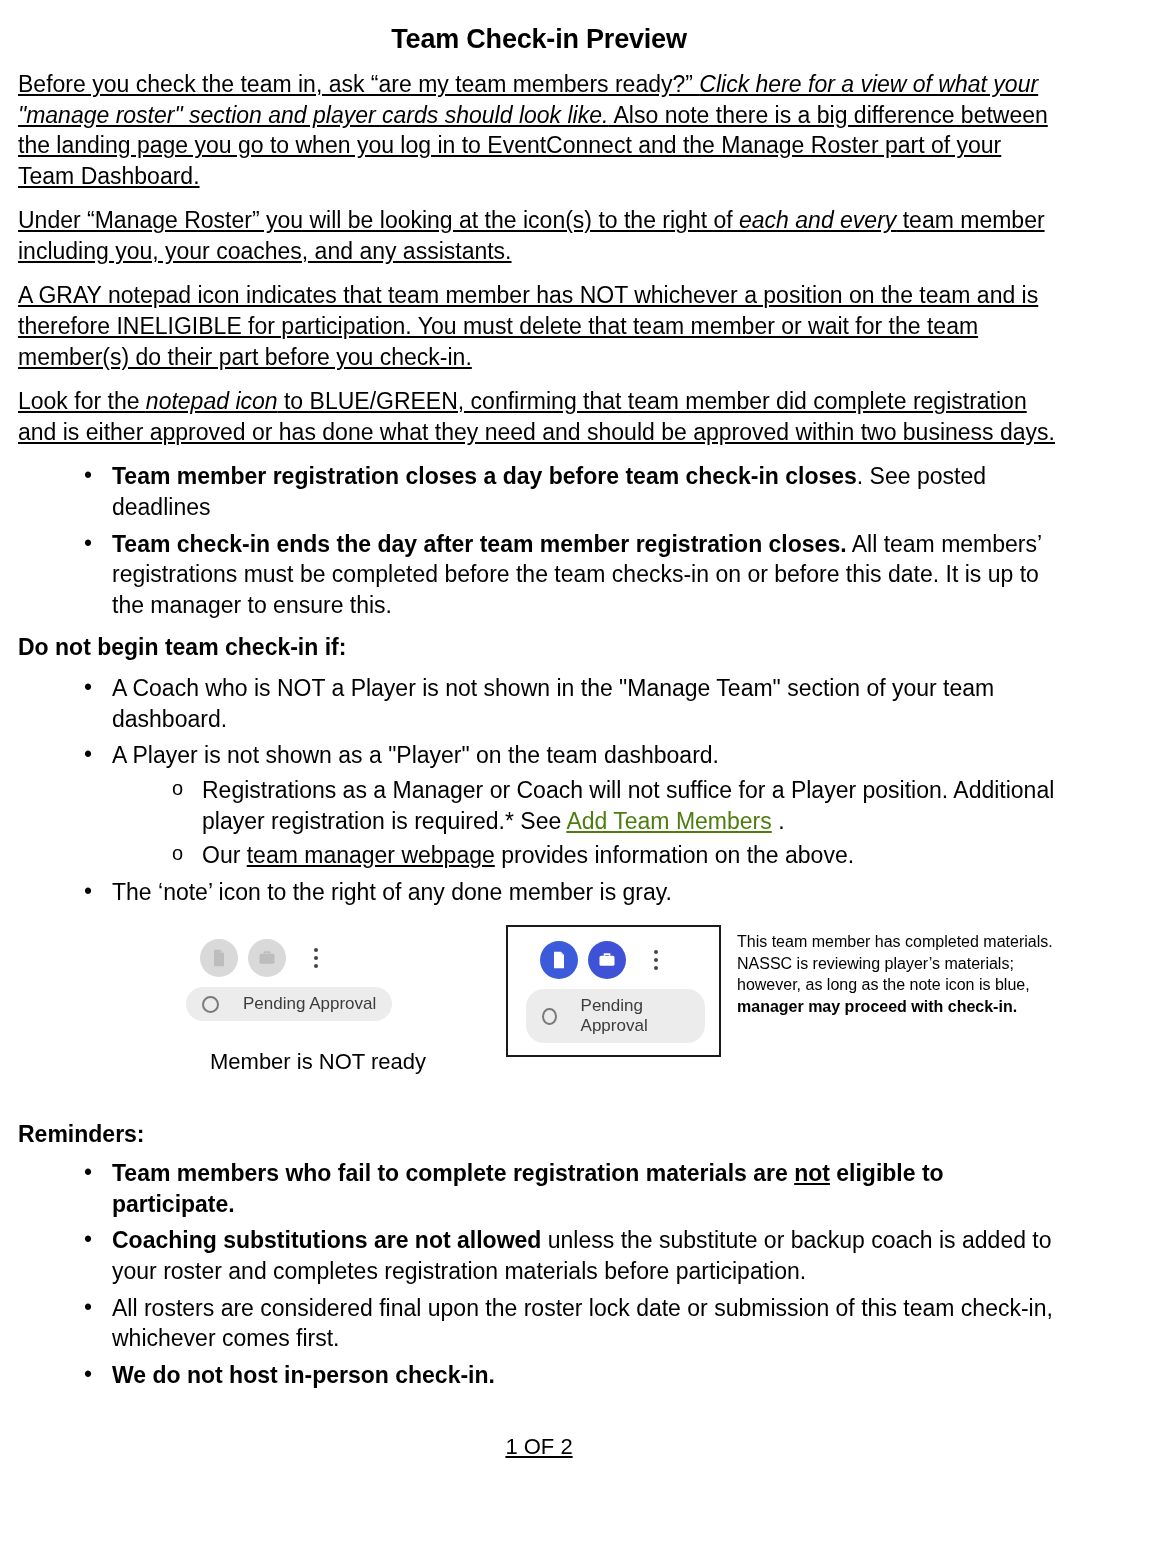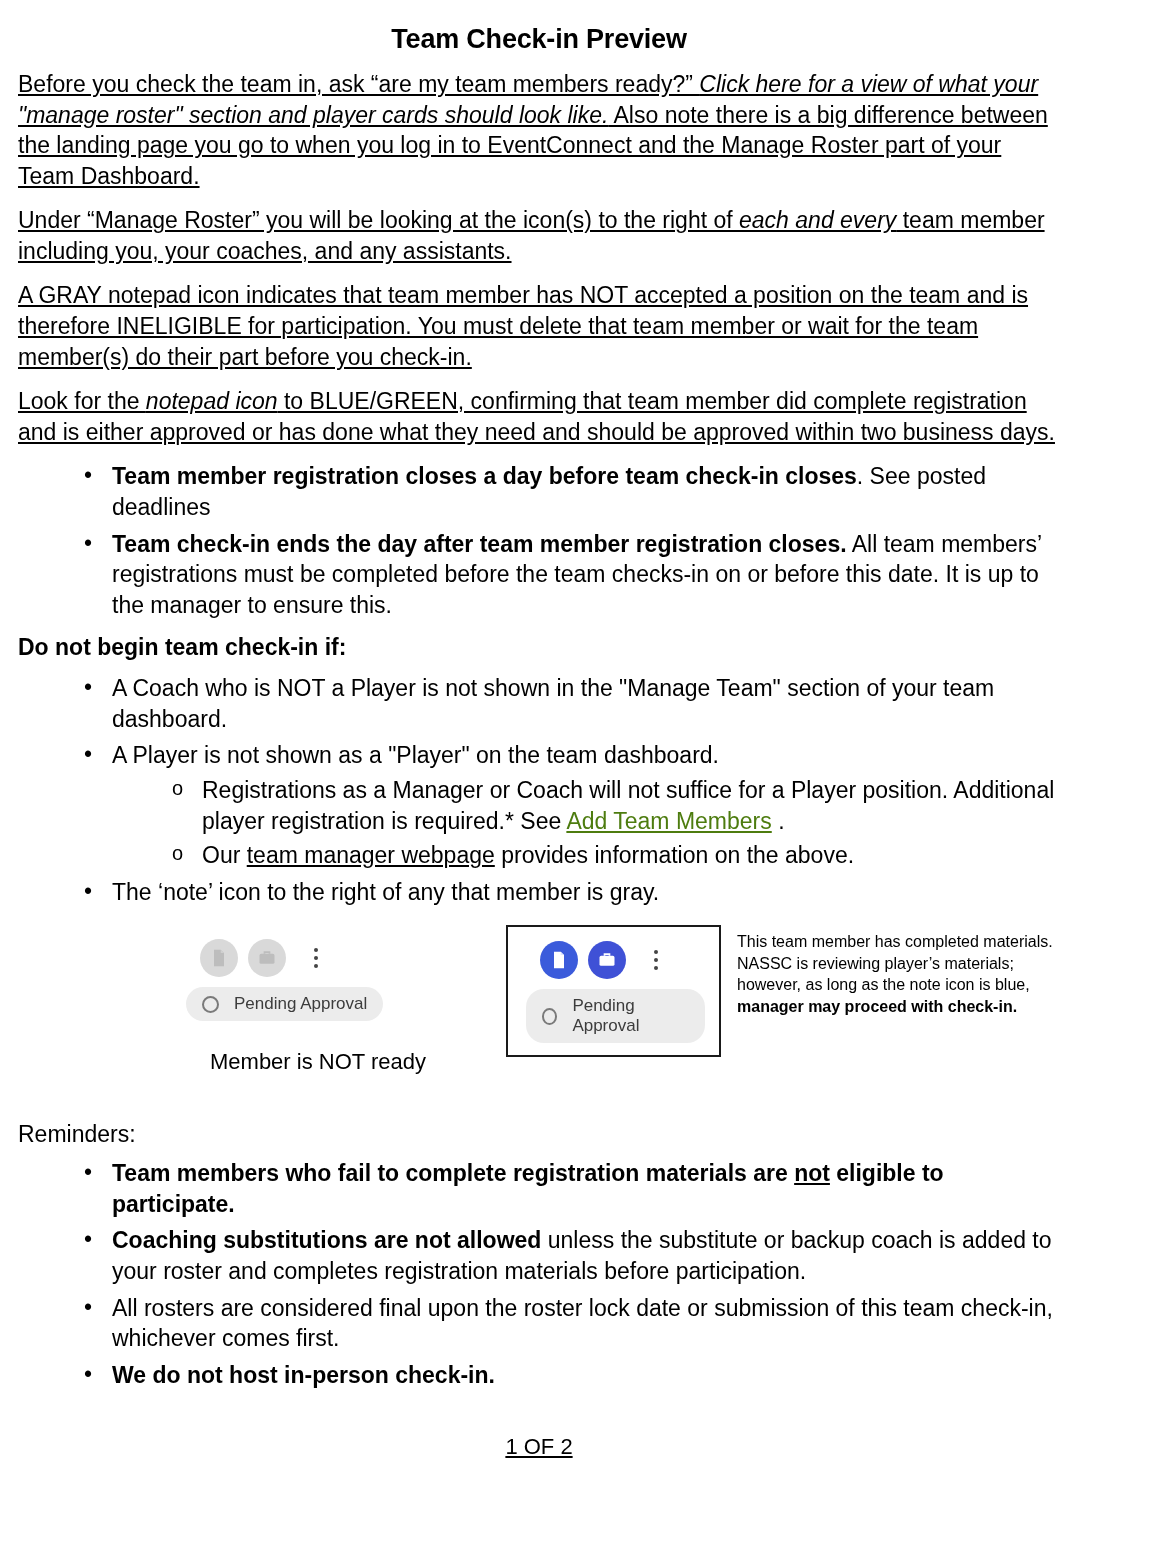--- a/index.html
+++ b/index.html
@@ -133,21 +133,21 @@
     background: #444;
     border-radius: 50%;
     display: block;
   }
   .pending {
     background: #ececec;
     border-radius: 18px;
     padding: 7px 16px;
     display: inline-flex;
     align-items: center;
-    gap: 15px;
+    gap: 24px;
     font-size: 17px;
     color: #3c3c3c;
   }
   .pending .ring {
     width: 13px;
     height: 13px;
     border: 2px solid #7a7a7a;
     border-radius: 50%;
     display: inline-block;
   }
@@ -163,21 +163,21 @@
   }
   .caption-right {
     font-size: 16px;
     line-height: 1.35;
     margin-left: 16px;
     width: 590px;
     margin-top: 6px;
   }
   .reminders-head {
     font-size: 23px;
-    font-weight: normal;
+    font-weight: bold;
     margin: 46px 0 10px 0;
   }
   .footer {
     text-align: center;
     font-size: 22px;
     margin-top: 44px;
     padding-bottom: 10px;
     text-decoration: underline;
   }
 </style>
@@ -189,21 +189,21 @@
   <h1 class="title">Team Check-in Preview</h1>
 
   <p class="para">
     <span>Before you check the team in, ask “are my team members ready?” </span><a href="#" class="iu" style="color:#000">Click here for a view of what your "manage roster" section and player cards should look like.</a><span> Also note there is a big difference between the landing page you go to when you log in to EventConnect and the Manage Roster part of your Team Dashboard.</span>
   </p>
 
   <p class="para">
     <span>Under “Manage Roster” you will be looking at the icon(s) to the right of </span><span class="iu">each and every</span><span> team member including you, your coaches, and any assistants.</span>
   </p>
 
-  <p class="para">A GRAY notepad icon indicates that team member has NOT accepted a position on the team and is therefore INELIGIBLE for participation. You must delete that team member or wait for the team member(s) do their part before you check-in.</p>
+  <p class="para">A GRAY notepad icon indicates that team member has NOT whichever a position on the team and is therefore INELIGIBLE for participation. You must delete that team member or wait for the team member(s) do their part before you check-in.</p>
 
   <p class="para">
     <span>Look for the </span><span class="i">notepad icon</span><span> to BLUE/GREEN, confirming that team member did complete registration and is either approved or has done what they need and should be approved within two business days.</span>
   </p>
 
   <ul class="bullets">
     <li>
       <span class="b">Team member registration closes a day before team check-in closes</span><span>. See posted deadlines</span>
     </li>
     <li>
@@ -219,21 +219,21 @@
       <span>A Player is not shown as a "Player" on the team dashboard.</span>
       <ul class="sub">
         <li>
           <span>Registrations as a Manager or Coach will not suffice for a Player position. Additional player registration is required.* See </span><a href="#" class="u" style="color:#4d7c0f">Add Team Members</a><span> .</span>
         </li>
         <li>
           <span>Our </span><a href="#" class="u" style="color:#000">team manager webpage</a><span> provides  information on the above.</span>
         </li>
       </ul>
     </li>
-    <li>The ‘note’ icon to the right of any that member is gray.</li>
+    <li>The ‘note’ icon to the right of any done member is gray.</li>
   </ul>
 
   <div class="figures">
 
     <div class="fig fig-left">
       <div class="card">
         <div class="icon-row">
           <span class="circ gray">
             <svg width="20" height="20" viewBox="0 0 24 24">
                 <path fill="#bdbdbd" d="M6 2h8l4 4v16H6z"></path>

